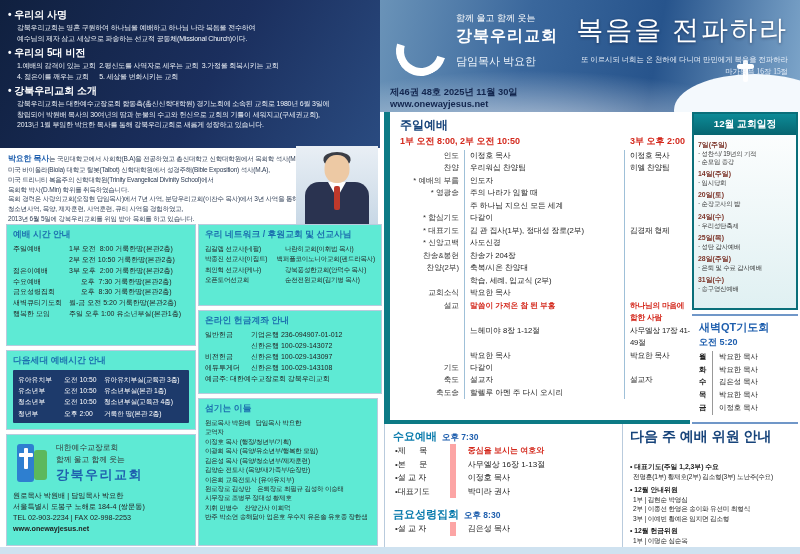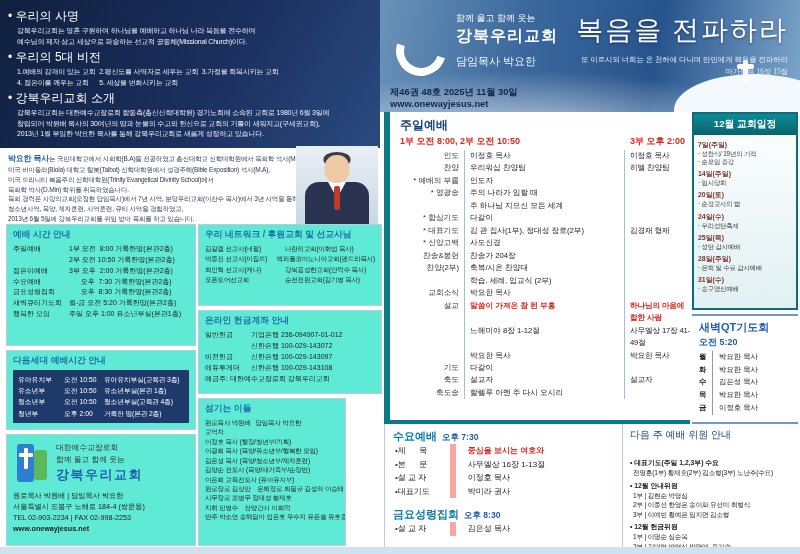--- a/index.html
+++ b/index.html
@@ -3,21 +3,21 @@
 <meta charset="utf-8">
 <style>
   html,body{margin:0;padding:0;}
   body{font-family:"Liberation Sans","DejaVu Sans",sans-serif;background:#e9f1f8;}
   .page{position:relative;width:800px;height:554px;background:#fff;overflow:hidden;}
   .abs{position:absolute;box-sizing:border-box;}
 
   
   .banner-left{left:0;top:0;width:380px;height:148px;color:#fff;padding:6px 8px 0 8px;
     background:linear-gradient(120deg,#10203f 0%,#1b2f5e 55%,#2a4b80 100%);overflow:hidden;}
-  .b-title{font-size:12px;font-weight:normal;margin:2px 0 1px 0;white-space:nowrap;}
+  .b-title{font-size:10px;font-weight:bold;margin:2px 0 1px 0;white-space:nowrap;}
   .b-title::before{content:"• ";}
   .b-line{font-size:7px;line-height:1.5;padding-left:9px;white-space:pre;letter-spacing:-0.2px;color:#f2f6fb;}
 
   
   .banner-right{left:380px;top:0;width:420px;height:112px;overflow:hidden;
     background:linear-gradient(100deg,#6a93b8 0%,#3a679c 35%,#27548c 65%,#7fa7cb 100%);}
   .banner-right .glow{position:absolute;left:0;bottom:-28px;width:420px;height:70px;
     background:radial-gradient(ellipse at 35% 100%,rgba(255,255,255,.75),rgba(255,255,255,0) 70%);}
   .logo-area{position:absolute;left:16px;top:12px;display:flex;}
   .smile{width:34px;height:34px;margin-top:14px;border:8px solid transparent;border-bottom-color:#fff;
@@ -63,21 +63,21 @@
   .ng-inner{background:#1d3a6b;color:#fff;padding:4px 5px;margin-top:2px;border-radius:1px;}
   .ng-row{display:flex;font-size:6.8px;line-height:1.65;white-space:nowrap;}
   .ng-label{width:46px;}
   .ng-time{width:40px;}
   .ng-place{flex:1;letter-spacing:-0.2px;}
   .gv-box{left:198px;top:310px;width:184px;height:84px;}
   .gv-row{display:flex;font-size:7px;line-height:1.55;color:#222;}
   .gv-label{width:46px;white-space:nowrap;}
   .gv-val{flex:1;white-space:nowrap;}
   .gv-holder{font-size:7px;color:#222;margin-top:1px;white-space:nowrap;}
-  .sv-box{left:198px;top:398px;width:148px;height:148px;}
+  .sv-box{left:198px;top:398px;width:180px;height:148px;}
   .sv-line{font-size:6.5px;line-height:1.45;color:#222;white-space:pre;letter-spacing:-0.2px;}
   .ch-box{left:6px;top:434px;width:190px;height:112px;}
   .logo-row{display:flex;align-items:center;margin:3px 0 6px 4px;}
   .cl{position:relative;width:30px;height:38px;flex:0 0 30px;margin-right:9px;}
   .cl .blue{position:absolute;left:0;top:0;width:17px;height:38px;background:#2e7fd0;border-radius:3px;}
   .cl .green{position:absolute;right:0;top:6px;width:13px;height:30px;background:#5cb85c;border-radius:3px;}
   .cl .cv{position:absolute;left:7px;top:4px;width:4px;height:21px;background:#fff;border-radius:1px;}
   .cl .ch{position:absolute;left:2px;top:9px;width:14px;height:4px;background:#fff;border-radius:1px;}
   .cl-denom{font-size:7.8px;color:#333;}
   .cl-tag{font-size:7.8px;color:#333;margin-top:1px;}
@@ -106,21 +106,21 @@
   .sec-time{color:#1f5fae;font-size:8.5px;margin-left:5px;font-weight:bold;}
   .wb-row{display:flex;font-size:8px;line-height:1.7;color:#222;margin-left:2px;}
   .wb-row::before{content:"• ";color:#333;}
   .wb-label{width:52px;white-space:pre;}
   .wb-val{flex:1;border-left:6px solid #fca5a5;padding-left:12px;white-space:nowrap;}
   .wb-val.red{color:#d42a1e;font-weight:bold;}
   .fri-head{margin-top:9px;}
 
   
   .nx-box{left:622px;top:424px;width:178px;height:130px;background:#fff;border-left:1px solid #b9cbdd;padding:4px 7px;overflow:hidden;}
-  .nx-title{color:#16437a;font-weight:normal;font-size:10px;margin-bottom:16px;white-space:nowrap;}
+  .nx-title{color:#16437a;font-weight:bold;font-size:14px;margin-bottom:16px;white-space:nowrap;}
   .nx-head{font-size:6.8px;font-weight:bold;color:#222;margin-top:3px;white-space:nowrap;}
   .nx-head::before{content:"• ";}
   .nx-line{font-size:6.6px;line-height:1.45;color:#222;white-space:pre;letter-spacing:-0.2px;padding-left:3px;}
 
   
   .cal-box{left:692px;top:112px;width:106px;height:198px;border:2px solid #0a6f7a;
     background:linear-gradient(180deg,#ffffff,#e0f0f2);overflow:hidden;}
   .cal-header{background:linear-gradient(180deg,#0d8b97,#07646f);color:#fff;font-weight:bold;
     font-size:9.8px;text-align:center;padding:4px 0;white-space:nowrap;}
   .cal-body{padding:2px 4px;}

